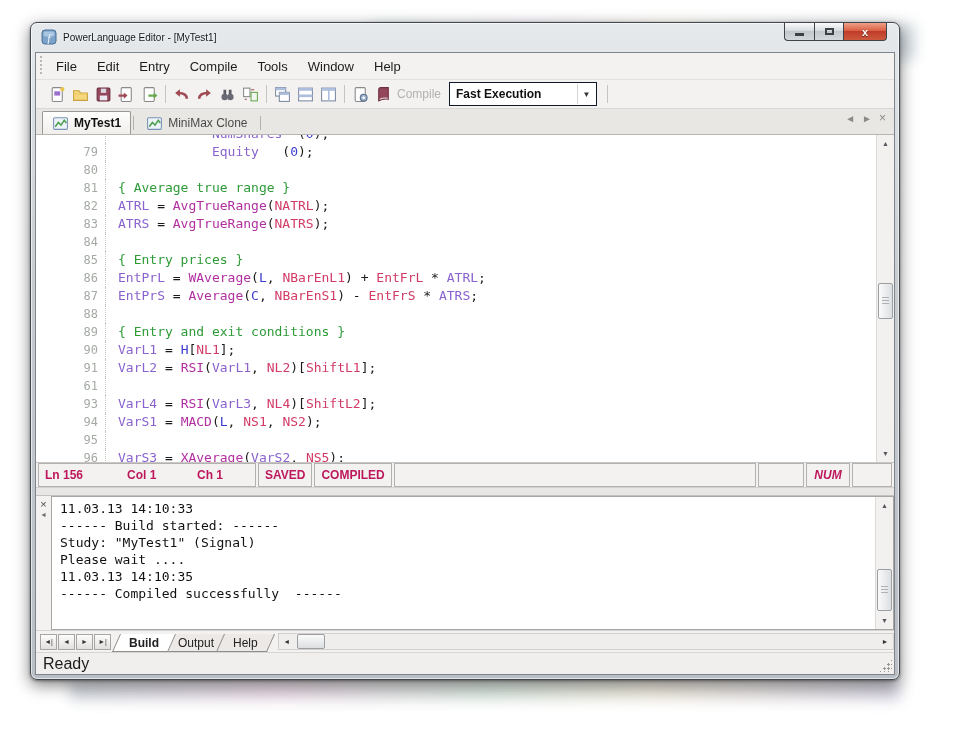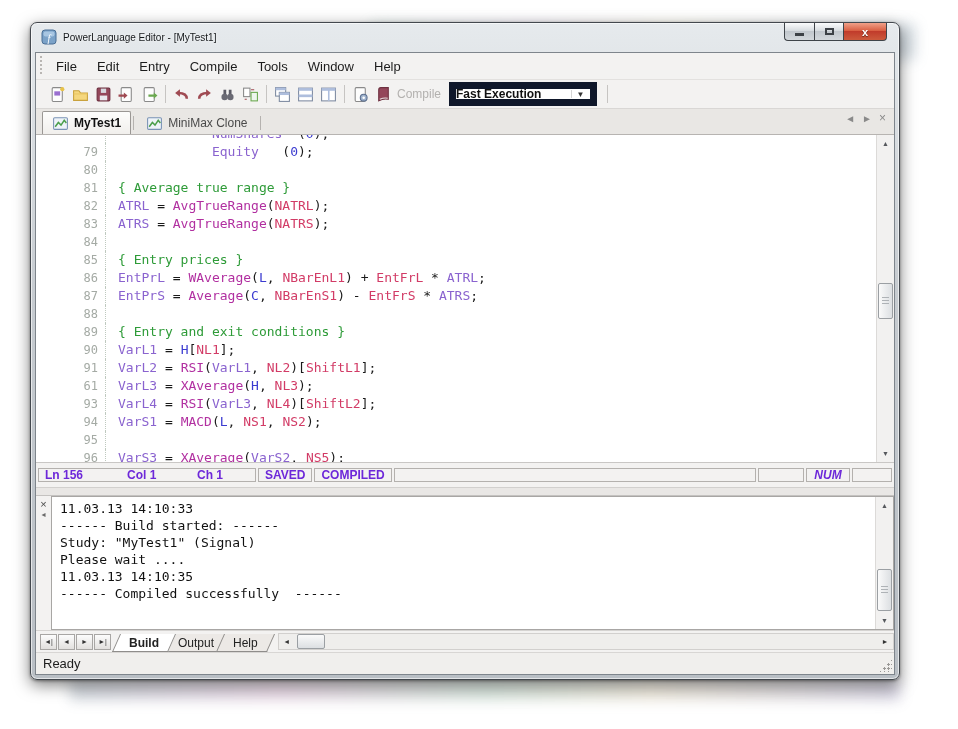--- a/index.html
+++ b/index.html
@@ -38,22 +38,22 @@
   
   .gripper{width:5px;margin:3px 2px 3px 3px;
     background-image:repeating-linear-gradient(#b9b6b3 0 2px,transparent 2px 4px);
     background-size:2px 100%;background-repeat:no-repeat;background-position:1px 0;}
   #menubar{height:26px;display:flex;align-items:stretch;background:#f3f2f1;border-bottom:1px solid #e3e1df;}
   .menu-item{display:flex;align-items:center;padding:0 10px;font-size:13px;color:#1c1c1c;}
   #toolbar{height:28px;display:flex;align-items:center;background:#f3f2f1;border-bottom:1px solid #d9d7d5;}
   .tbtn{width:23px;height:22px;display:flex;align-items:center;justify-content:center;border-radius:2px;}
   .tsep{width:1px;height:18px;background:#c6c4c2;margin:0 4px;}
   #compile-label{font-size:12px;color:#b3b1af;margin:0 8px 0 2px;}
-  #combo{width:148px;height:24px;background:#fff;border:7px solid #0f172a;display:flex;align-items:center;
-    font-size:12px;font-weight:bold;color:#111;box-sizing:border-box;position:relative;}
+  #combo{width:148px;height:24px;background:#fff;border:1px solid #0f172a;display:flex;align-items:center;
+    font-size:12px;font-weight:bold;color:#111;padding-left:6px;box-sizing:border-box;position:relative;}
   #combo-arrow{position:absolute;right:1px;top:1px;bottom:1px;width:17px;display:flex;align-items:center;
     justify-content:center;font-size:8px;color:#333;border-left:1px solid #d5d5d5;}
 
   
   #doctabs{height:25px;background:#e9e7e4;border-bottom:1px solid #b7b4b1;display:flex;align-items:flex-end;padding-left:6px;position:relative;}
   .doctab{display:flex;align-items:center;gap:5px;height:22px;padding:0 9px;font-size:12px;color:#4a4a4a;
     border:1px solid transparent;border-bottom:none;}
   .doctab.active{background:linear-gradient(#fdfdfc,#f1efec);border-color:#9a9794;font-weight:bold;color:#111;
     border-radius:2px 2px 0 0;}
   .doctab-sep{width:1px;height:14px;background:#b5b2af;margin:0 2px 4px 2px;}
@@ -80,21 +80,21 @@
   .sb-up{top:1px;} .sb-down{bottom:1px;}
   .sb-thumb{position:absolute;left:1px;width:13px;border:1px solid #9b9fa3;border-radius:2px;
     background:linear-gradient(90deg,#fafafa,#dcdfe2);}
   .sb-thumb::after{content:"";position:absolute;left:3px;right:3px;top:50%;height:7px;margin-top:-4px;
     background-image:repeating-linear-gradient(#aeb2b6 0 1px,transparent 1px 3px);}
   #ed-thumb{top:148px;height:34px;}
   #out-thumb{top:72px;height:40px;}
 
   
   #edstatus{height:22px;display:flex;align-items:center;background:#f3f2f1;padding:1px 2px;gap:2px;}
-  .sbox{height:14px;border:1px solid #b4b1ae;display:flex;align-items:center;font-size:12px;color:#6d28d9;
+  .sbox{height:24px;border:1px solid #b4b1ae;display:flex;align-items:center;font-size:12px;color:#be185d;
     padding:0 6px;box-sizing:border-box;background:#f3f2f1;}
   #sbox-pos{width:218px;display:flex;gap:0;padding:0;}
   #sbox-pos span{display:inline-block;}
   #pos-ln{width:82px;padding-left:6px;font-weight:bold;}
   #pos-col{width:70px;font-weight:bold;}
   #pos-ch{font-weight:bold;}
   #sbox-saved,#sbox-compiled{font-weight:bold;}
   .sbox.empty{padding:0;}
   #sbox-sp1{flex:1;}
   #sbox-sp2{width:46px;}
@@ -125,21 +125,21 @@
   .otab .t{position:relative;z-index:3;}
   #hscroll{flex:1;margin-left:14px;height:17px;display:flex;align-items:center;background:#efeeec;
     border:1px solid #d2d0ce;box-sizing:border-box;}
   .h-arrow{width:16px;height:15px;display:flex;align-items:center;justify-content:center;font-size:7px;color:#333;}
   #h-thumb{width:26px;height:13px;border:1px solid #9b9fa3;border-radius:2px;margin-left:2px;
     background:linear-gradient(#fafafa,#dcdfe2);}
   #h-track{flex:1;}
 
   
   #footer{height:21px;background:#f0efed;border-top:1px solid #d8d6d4;display:flex;align-items:center;position:relative;}
-  #ready{font-size:13px;color:#1c1c1c;padding-left:7px;}
+  #ready{font-size:16px;color:#1c1c1c;padding-left:7px;}
   #grip{position:absolute;right:2px;bottom:2px;width:13px;height:13px;
     background-image:radial-gradient(circle at 1.5px 1.5px,#9a9896 1.2px,transparent 1.3px);
     background-size:4px 4px;clip-path:polygon(100% 0,100% 100%,0 100%);}
 </style>
 </head>
 <body>
 
 <div class="smudge" id="smudge-top"></div>
 <div class="smudge" id="smudge-bottom"></div>
 
@@ -367,21 +367,20 @@
           <div class="line">
             <span class="ln">90</span>
             <span class="code"><span class="c-var">VarL1</span><span class="c-pl"> = </span><span class="c-res">H</span><span class="c-pl">[</span><span class="c-inp">NL1</span><span class="c-pl">];</span></span>
           </div>
           <div class="line">
             <span class="ln">91</span>
             <span class="code"><span class="c-var">VarL2</span><span class="c-pl"> = </span><span class="c-fn">RSI</span><span class="c-pl">(</span><span class="c-var">VarL1</span><span class="c-pl">, </span><span class="c-inp">NL2</span><span class="c-pl">)[</span><span class="c-inp">ShiftL1</span><span class="c-pl">];</span></span>
           </div>
           <div class="line">
             <span class="ln">61</span>
-            <span class="code"><span class="c-var">VarL3</span><span class="c-pl"> = </span><span class="c-fn">XAverage</span><span class="c-pl">(</span><span class="c-res">H</span><span class="c-pl">, </span><span class="c-inp">NL3</span><span class="c-pl">);</span></span>
           </div>
           <div class="line">
             <span class="ln">93</span>
             <span class="code"><span class="c-var">VarL4</span><span class="c-pl"> = </span><span class="c-fn">RSI</span><span class="c-pl">(</span><span class="c-var">VarL3</span><span class="c-pl">, </span><span class="c-inp">NL4</span><span class="c-pl">)[</span><span class="c-inp">ShiftL2</span><span class="c-pl">];</span></span>
           </div>
           <div class="line">
             <span class="ln">94</span>
             <span class="code"><span class="c-var">VarS1</span><span class="c-pl"> = </span><span class="c-fn">MACD</span><span class="c-pl">(</span><span class="c-res">L</span><span class="c-pl">, </span><span class="c-inp">NS1</span><span class="c-pl">, </span><span class="c-inp">NS2</span><span class="c-pl">);</span></span>
           </div>
           <div class="line">

